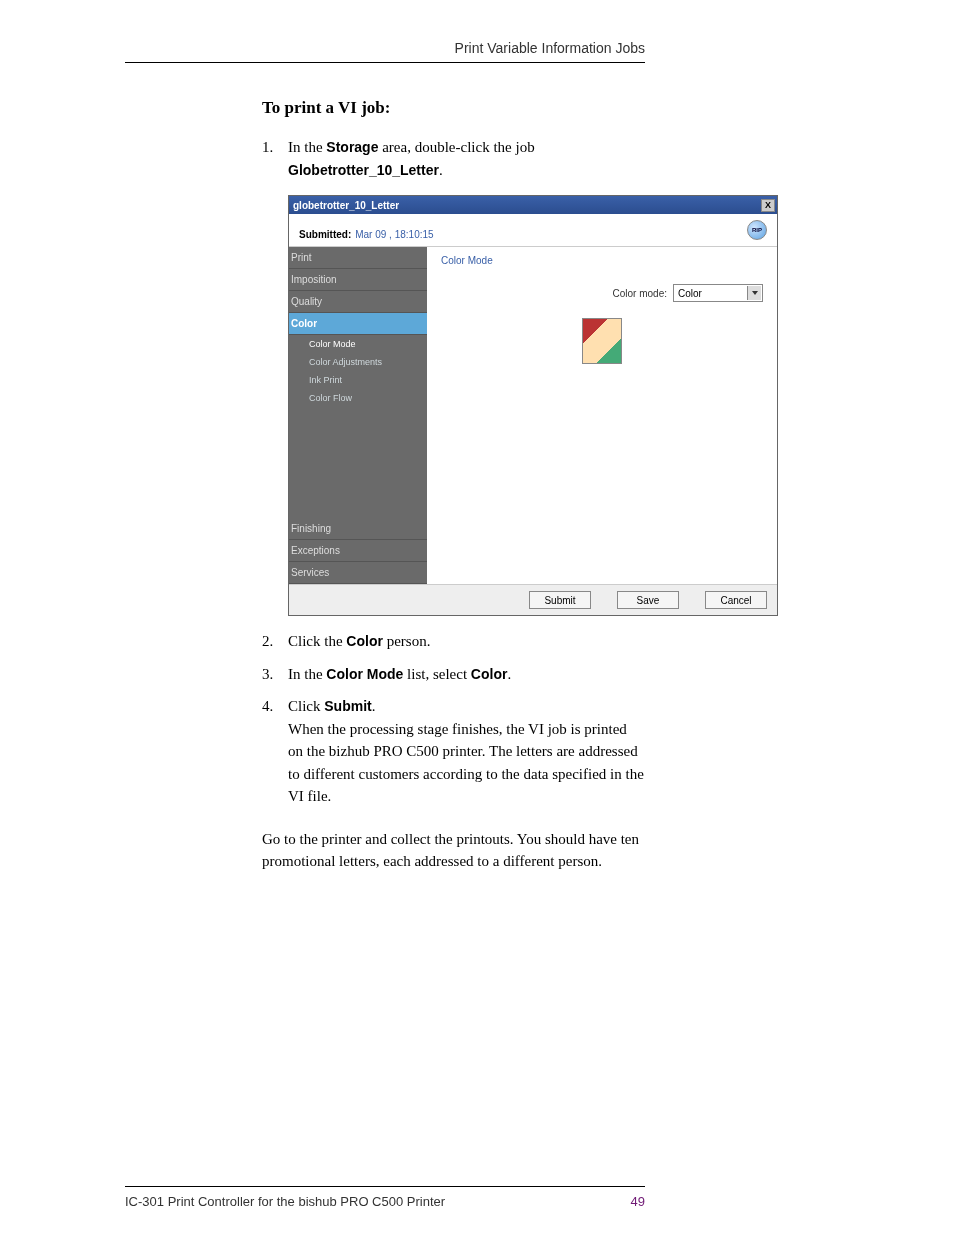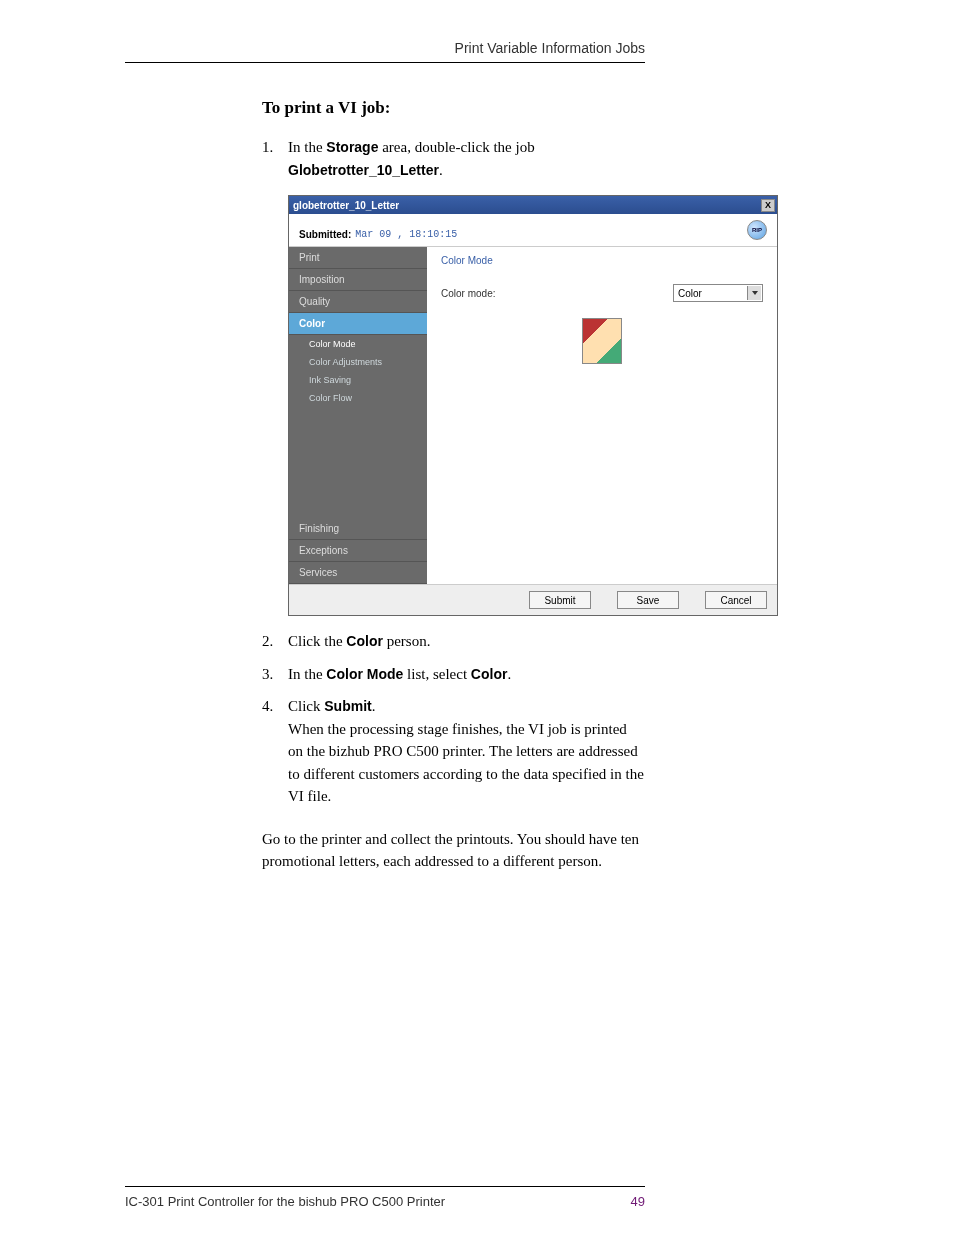--- a/index.html
+++ b/index.html
@@ -17,32 +17,32 @@
   .para { font-size: 15px; line-height: 1.5; margin-top: 20px; }
   .screenshot-wrap { margin: 14px 0 14px 26px; }
 
   
   .dlg { width: 490px; border: 1px solid #666; background: #fff; font-family: Tahoma, Arial, sans-serif; font-size: 10px; }
   .dlg-title { background: linear-gradient(#3a60a8,#2b4d8f); color: #fff; height: 18px; display: flex; align-items: center; padding: 0 2px 0 4px; }
   .dlg-title .t { font-weight: bold; font-size: 10px; }
   .dlg-title .x { margin-left: auto; width: 14px; height: 13px; background: #ccc; border: 1px solid #888; display: flex; align-items: center; justify-content: center; font-size: 9px; color: #000; font-weight: bold; }
   .dlg-sub { background: #fff; padding: 6px 10px; display: flex; align-items: flex-end; }
   .dlg-sub .lbl { font-weight: bold; color: #000; }
-  .dlg-sub .date { color: #3a60a8; margin-left: 4px; font-family: Liberation Mono, monospace; }
+  .dlg-sub .date { color: #3a60a8; margin-left: 4px; }
   .dlg-sub .rip { margin-left: auto; width: 20px; height: 20px; border-radius: 50%; background: radial-gradient(circle at 35% 35%, #cfe6ff, #5aa0e0); border: 1px solid #888; display: flex; align-items: center; justify-content: center; font-size: 6px; font-weight: bold; color: #003; }
   .dlg-body { display: flex; height: 338px; border-top: 1px solid #ccc; }
   .nav { width: 138px; background: #666; display: flex; flex-direction: column; }
-  .nav-item { padding: 5px 10px; color: #ddd; background: #6a6a6a; border-bottom: 1px solid #555; font-size: 10px; }
+  .nav-item { padding: 5px 2px; color: #ddd; background: #6a6a6a; border-bottom: 1px solid #555; font-size: 10px; }
   .nav-item.selected { background: #5da8d8; color: #fff; font-weight: bold; }
   .nav-sub { padding: 4px 10px 4px 20px; color: #cfd8dc; background: #6a6a6a; font-size: 9px; }
   .nav-sub.active { color: #fff; }
   .nav-spacer { flex: 1; background: #6a6a6a; }
   .pane { flex: 1; background: #fff; padding: 8px 14px; position: relative; }
   .pane-title { color: #3a60a8; font-size: 10px; margin-bottom: 18px; }
-  .field-row { display: flex; align-items: center; justify-content: space-between; gap: 6px; margin-bottom: 16px; }
+  .field-row { display: flex; align-items: center; justify-content: flex-end; gap: 6px; margin-bottom: 16px; }
   .field-row .flabel { font-size: 10px; color: #333; }
   .combo { width: 90px; height: 18px; border: 1px solid #888; background: #fff; display: flex; align-items: center; padding: 0 4px; font-size: 10px; position: relative; }
   .combo .arrow { position: absolute; right: 1px; top: 1px; bottom: 1px; width: 14px; background: #ddd; border-left: 1px solid #888; display: flex; align-items: center; justify-content: center; }
   .combo .arrow::after { content: ""; border-left: 3px solid transparent; border-right: 3px solid transparent; border-top: 4px solid #333; }
   .preview { width: 40px; height: 46px; margin: 0 auto; background: linear-gradient(135deg,#b33 0 30%, #ffe0b0 30% 70%, #4a7 70%); border: 1px solid #888; }
   .dlg-foot { background: #eee; padding: 6px 10px; display: flex; justify-content: flex-end; gap: 26px; border-top: 1px solid #ccc; }
   .btn { width: 62px; height: 18px; border: 1px solid #888; background: #f5f5f5; font-size: 10px; display: flex; align-items: center; justify-content: center; }
 
   .footer-rule { position: absolute; bottom: 48px; left: 125px; right: 125px; border-top: 1px solid #000; }
   .footer-left { position: absolute; bottom: 26px; left: 125px; font-size: 13px; font-family: Arial, sans-serif; color: #333; margin-top: 39px; }
@@ -83,21 +83,21 @@
           <span class="rip">RIP</span>
         </div>
         <div class="dlg-body">
           <div class="nav">
             <div class="nav-item">Print</div>
             <div class="nav-item">Imposition</div>
             <div class="nav-item">Quality</div>
             <div class="nav-item selected">Color</div>
             <div class="nav-sub active">Color Mode</div>
             <div class="nav-sub">Color Adjustments</div>
-            <div class="nav-sub">Ink Saving</div>
+            <div class="nav-sub">Ink Print</div>
             <div class="nav-sub">Color Flow</div>
             <div class="nav-spacer"></div>
             <div class="nav-item">Finishing</div>
             <div class="nav-item">Exceptions</div>
             <div class="nav-item">Services</div>
           </div>
           <div class="pane">
             <div class="pane-title">Color Mode</div>
             <div class="field-row">
               <span class="flabel">Color mode:</span>

